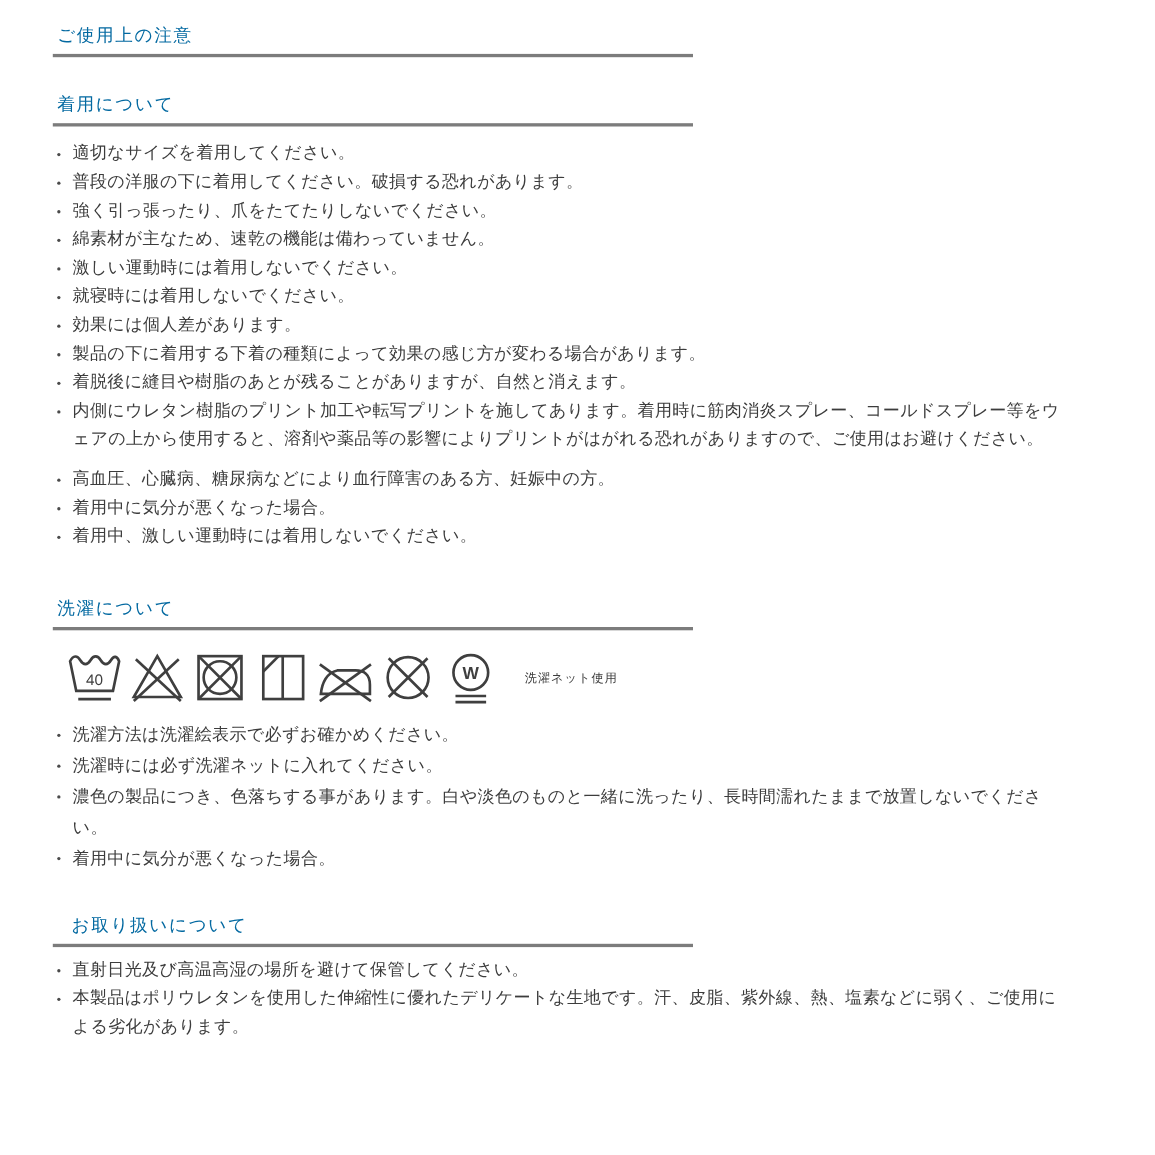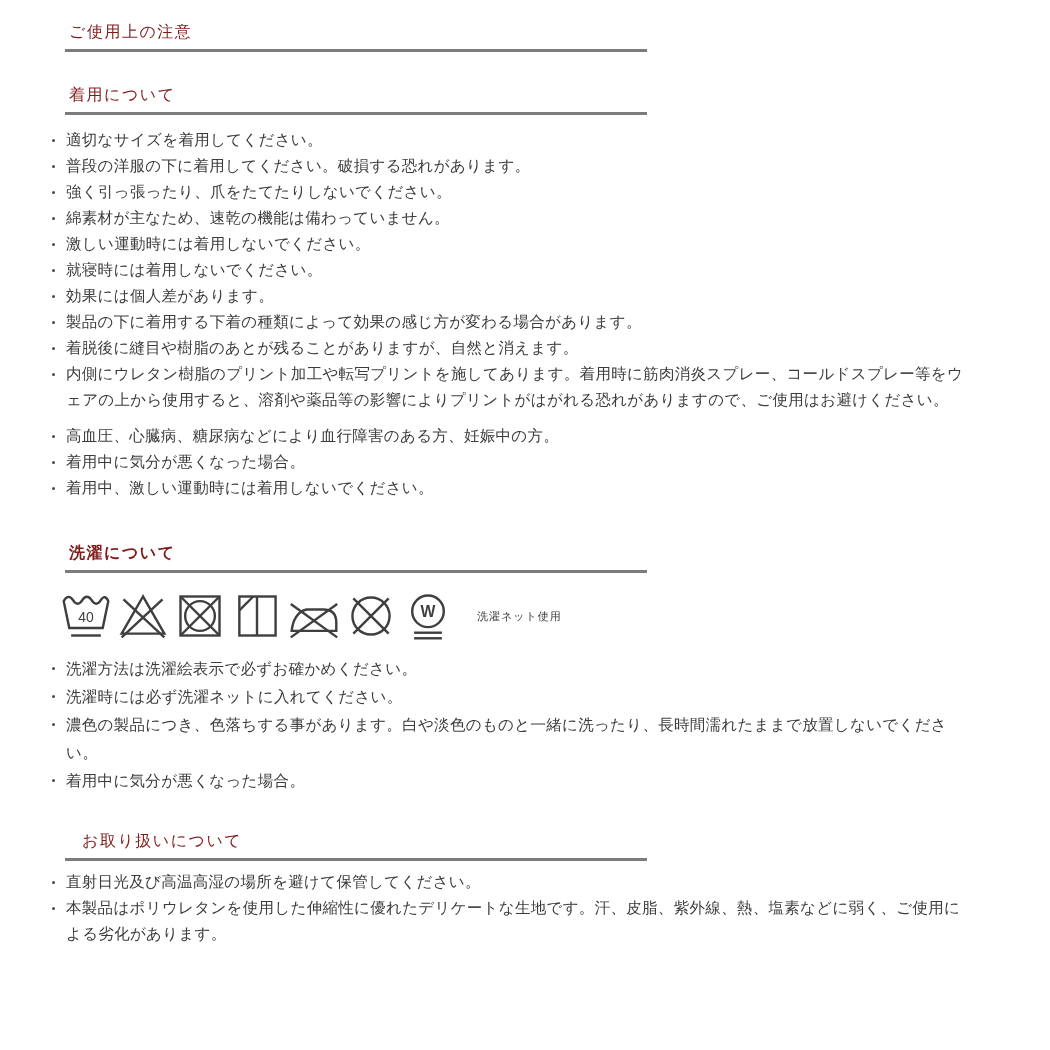--- a/index.html
+++ b/index.html
@@ -11,35 +11,35 @@
     color: #3c3c3c;
     -webkit-font-smoothing: antialiased;
   }
   .page {
     width: 1050px; height: 1050px;
     padding: 22px 30px 0 48px;
     overflow: hidden;
   }
   
   .heading {
-    margin-left: 17px;
+    margin-left: 0;
     width: 582px;
     border-bottom: 3px solid #7c7c7c;
     padding: 0 0 6px 4px;
     font-size: 16px;
     letter-spacing: 1.5px;
     font-weight: 500;
-    color: #7f1d1d;
+    color: #0369a1;
     white-space: nowrap;
   }
   .heading.indent { padding-left: 17px; }
   .mt-title    { margin-top: 0; }
   .mt-wearing  { margin-top: 33px; }
   .mt-caution  { margin-top: 26px; }
-  .mt-washing  { margin-top: 42px; font-weight: bold; }
+  .mt-washing  { margin-top: 42px; }
   .mt-handling { margin-top: 36px; }
 
   .caution-head-row { display: inline-flex; align-items: center; gap: 4px; }
   .warn-icon { flex: 0 0 auto; display: inline-block; margin-bottom: -2px; }
   .caution-rest { margin-left: 10px; }
 
   
   ul.notes {
     list-style: none;
     margin: 12px 0 0 0;

